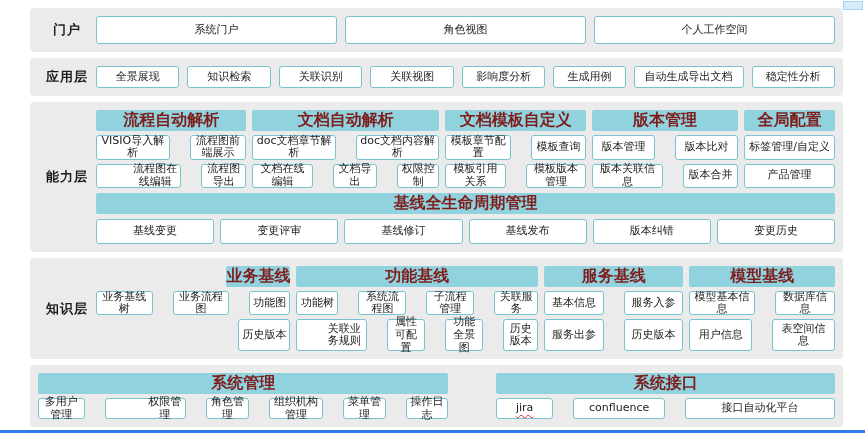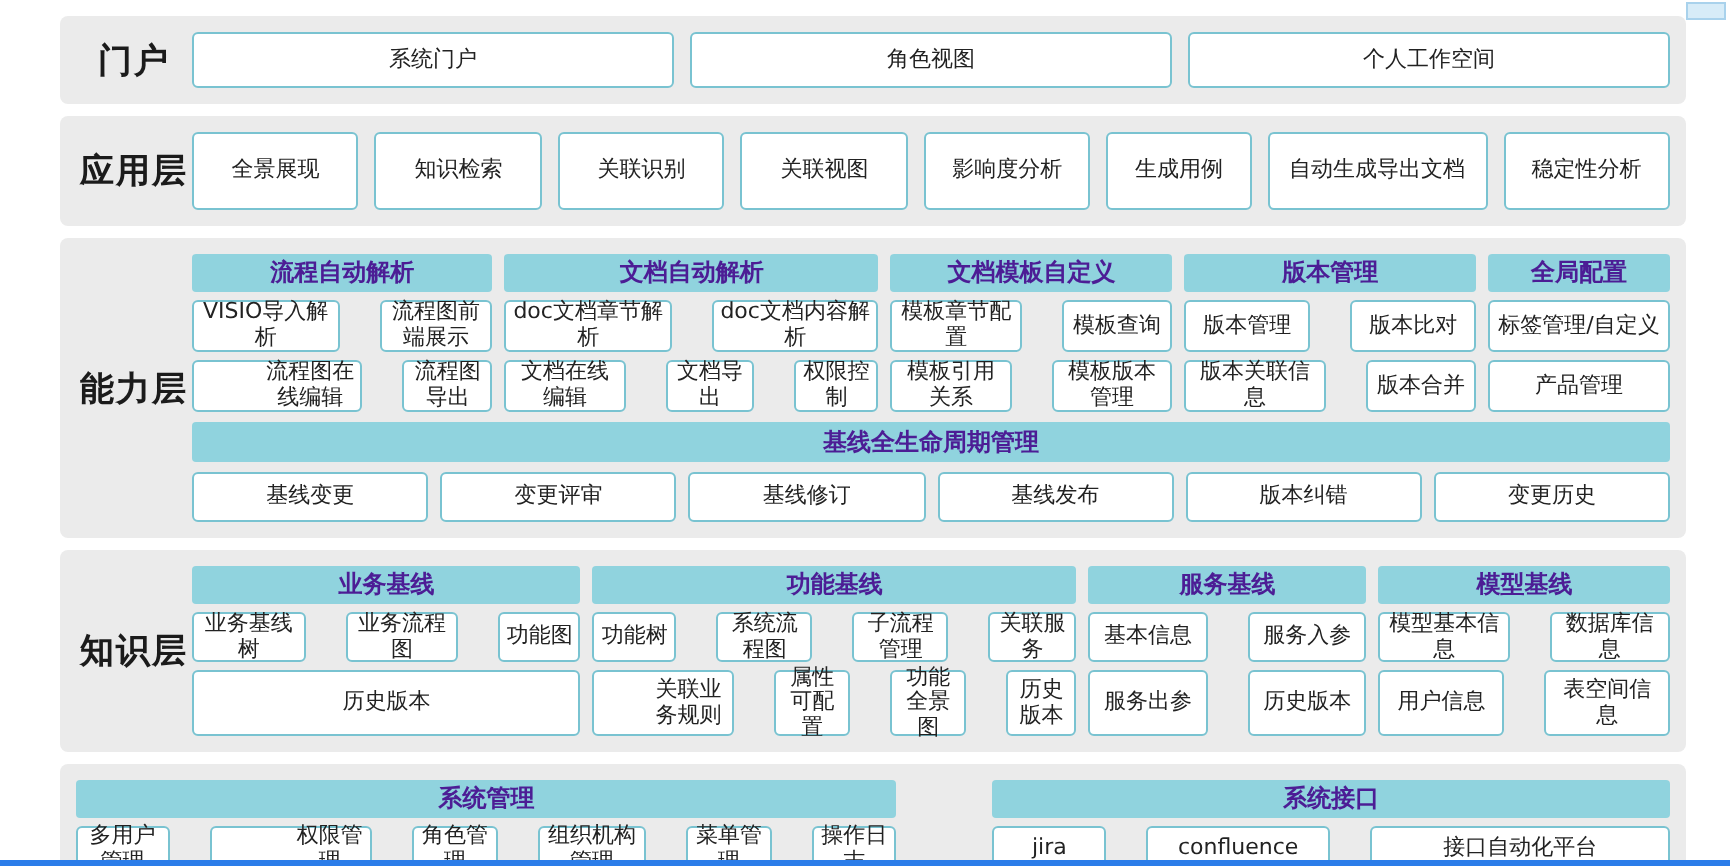--- a/index.html
+++ b/index.html
@@ -1,29 +1,29 @@
 <!DOCTYPE html>
 <html><head>
 <meta charset="utf-8">
 <style>
   html,body{margin:0;padding:0;}
   body{font-family:"DejaVu Sans","Liberation Sans",sans-serif;background:#fff;}
   .diagram{position:relative;width:865px;height:433px;background:#fff;padding:8px 22px 0 30px;overflow:hidden;box-sizing:border-box;}
   .band{display:flex;background:#ebebeb;border-radius:4px;margin-bottom:6px;padding:8px;box-sizing:border-box;}
-  .band-label{flex:0 0 58px;display:flex;align-items:center;justify-content:center;font-weight:700;font-size:17px;color:#1b1b1b;letter-spacing:1px;}
+  .band-label{flex:0 0 58px;display:flex;align-items:center;justify-content:center;font-weight:700;font-size:13px;color:#1b1b1b;letter-spacing:1px;}
   .band-content{flex:1;min-width:0;display:flex;}
   .band-portal{height:44px;}
-  .band-application{height:55px;}
+  .band-application{height:38px;}
   .band-capability{height:150px;}
   .band-knowledge{height:101px;}
   .band-foundation{height:62px;}
   .cols{display:flex;gap:8px;width:100%;}
   .cols .box{flex:1;}
   .box{background:#fff;border:1px solid #79c3d1;border-radius:3px;display:flex;align-items:center;justify-content:center;text-align:center;font-size:11px;color:#222;padding:1px 3px;line-height:1.15;min-width:0;box-sizing:border-box;}
-  .hdr{background:#90d3de;display:flex;align-items:center;justify-content:center;font-weight:700;font-size:12px;color:#4c1d95;flex:0 0 19px;border-radius:2px;}
+  .hdr{background:#90d3de;display:flex;align-items:center;justify-content:center;font-weight:700;font-size:16px;color:#7f1d1d;flex:0 0 19px;border-radius:2px;}
   .vstack{flex-direction:column;gap:5px;}
   .group{display:flex;flex-direction:column;gap:4px;min-width:0;}
   .group .row{display:flex;gap:20px;flex:1;min-height:0;}
   .cap-groups{display:flex;gap:6px;flex:1;min-height:0;}
   .baseline-hdr{flex:0 0 20px;}
   .baseline-row{display:flex;gap:6px;flex:0 0 25px;}
   .baseline-row .box{flex:1;}
   .kn-groups{display:flex;gap:6px;width:100%;}
   .kn-groups .row2{flex:1.3;}
   .found-content{display:flex;justify-content:space-between;width:100%;}
@@ -139,21 +139,21 @@
         <div class="box">变更历史</div>
       </div>
     </div>
   </section>
 
   <section class="band band-knowledge">
     <div class="band-label">知识层</div>
     <div class="band-content">
       <div class="kn-groups">
 
-        <div class="group" style="flex:26.7;">
+        <div class="group" style="flex:26.7;align-items:flex-end;">
           <div class="hdr">业务基线</div>
           <div class="row row1">
             <div class="box" style="flex:1.1;">业务基线树</div>
             <div class="box" style="flex:1.1;">业务流程图</div>
             <div class="box" style="flex:0.75;">功能图</div>
           </div>
           <div class="row row2">
             <div class="box" style="flex:1;">历史版本</div>
           </div>
         </div>

